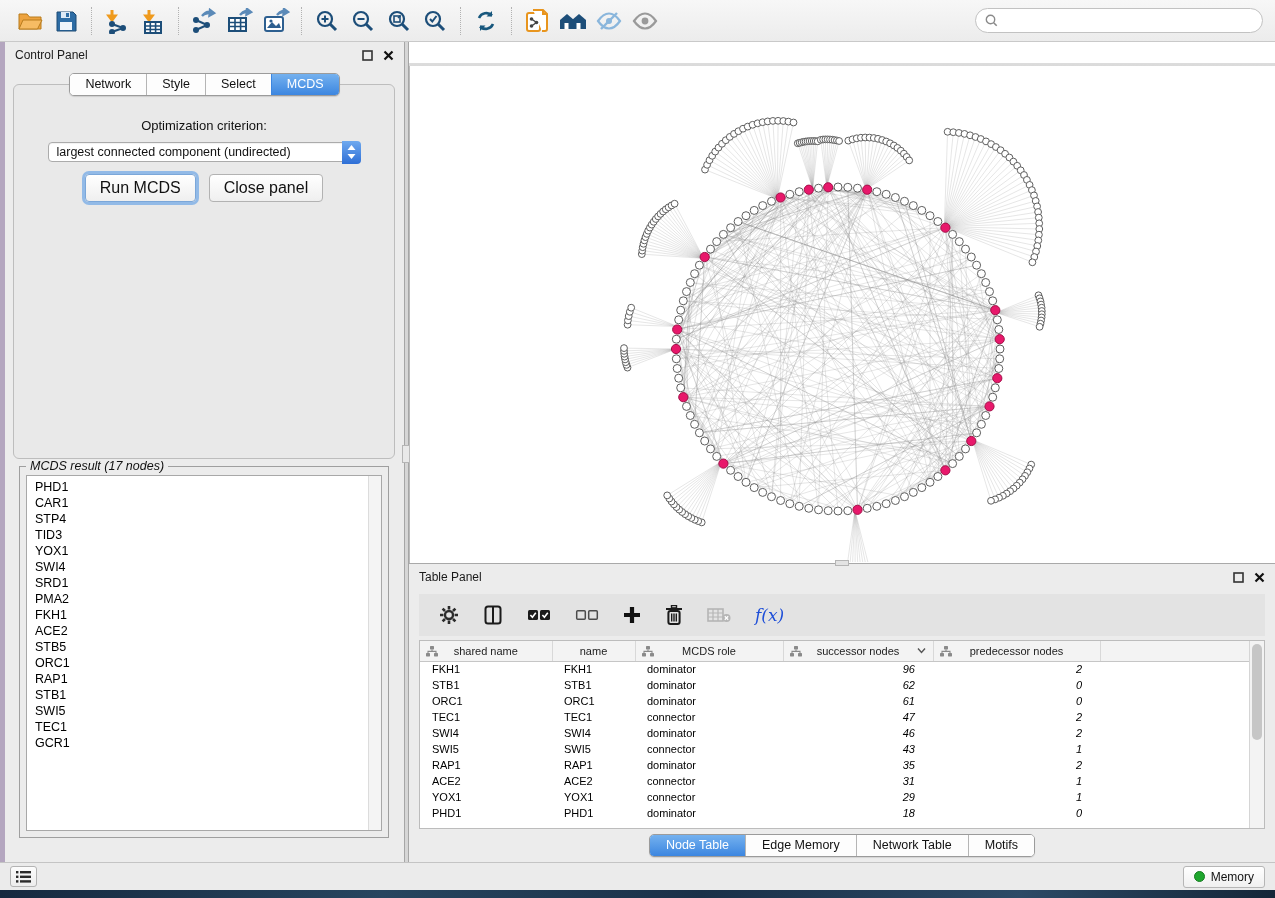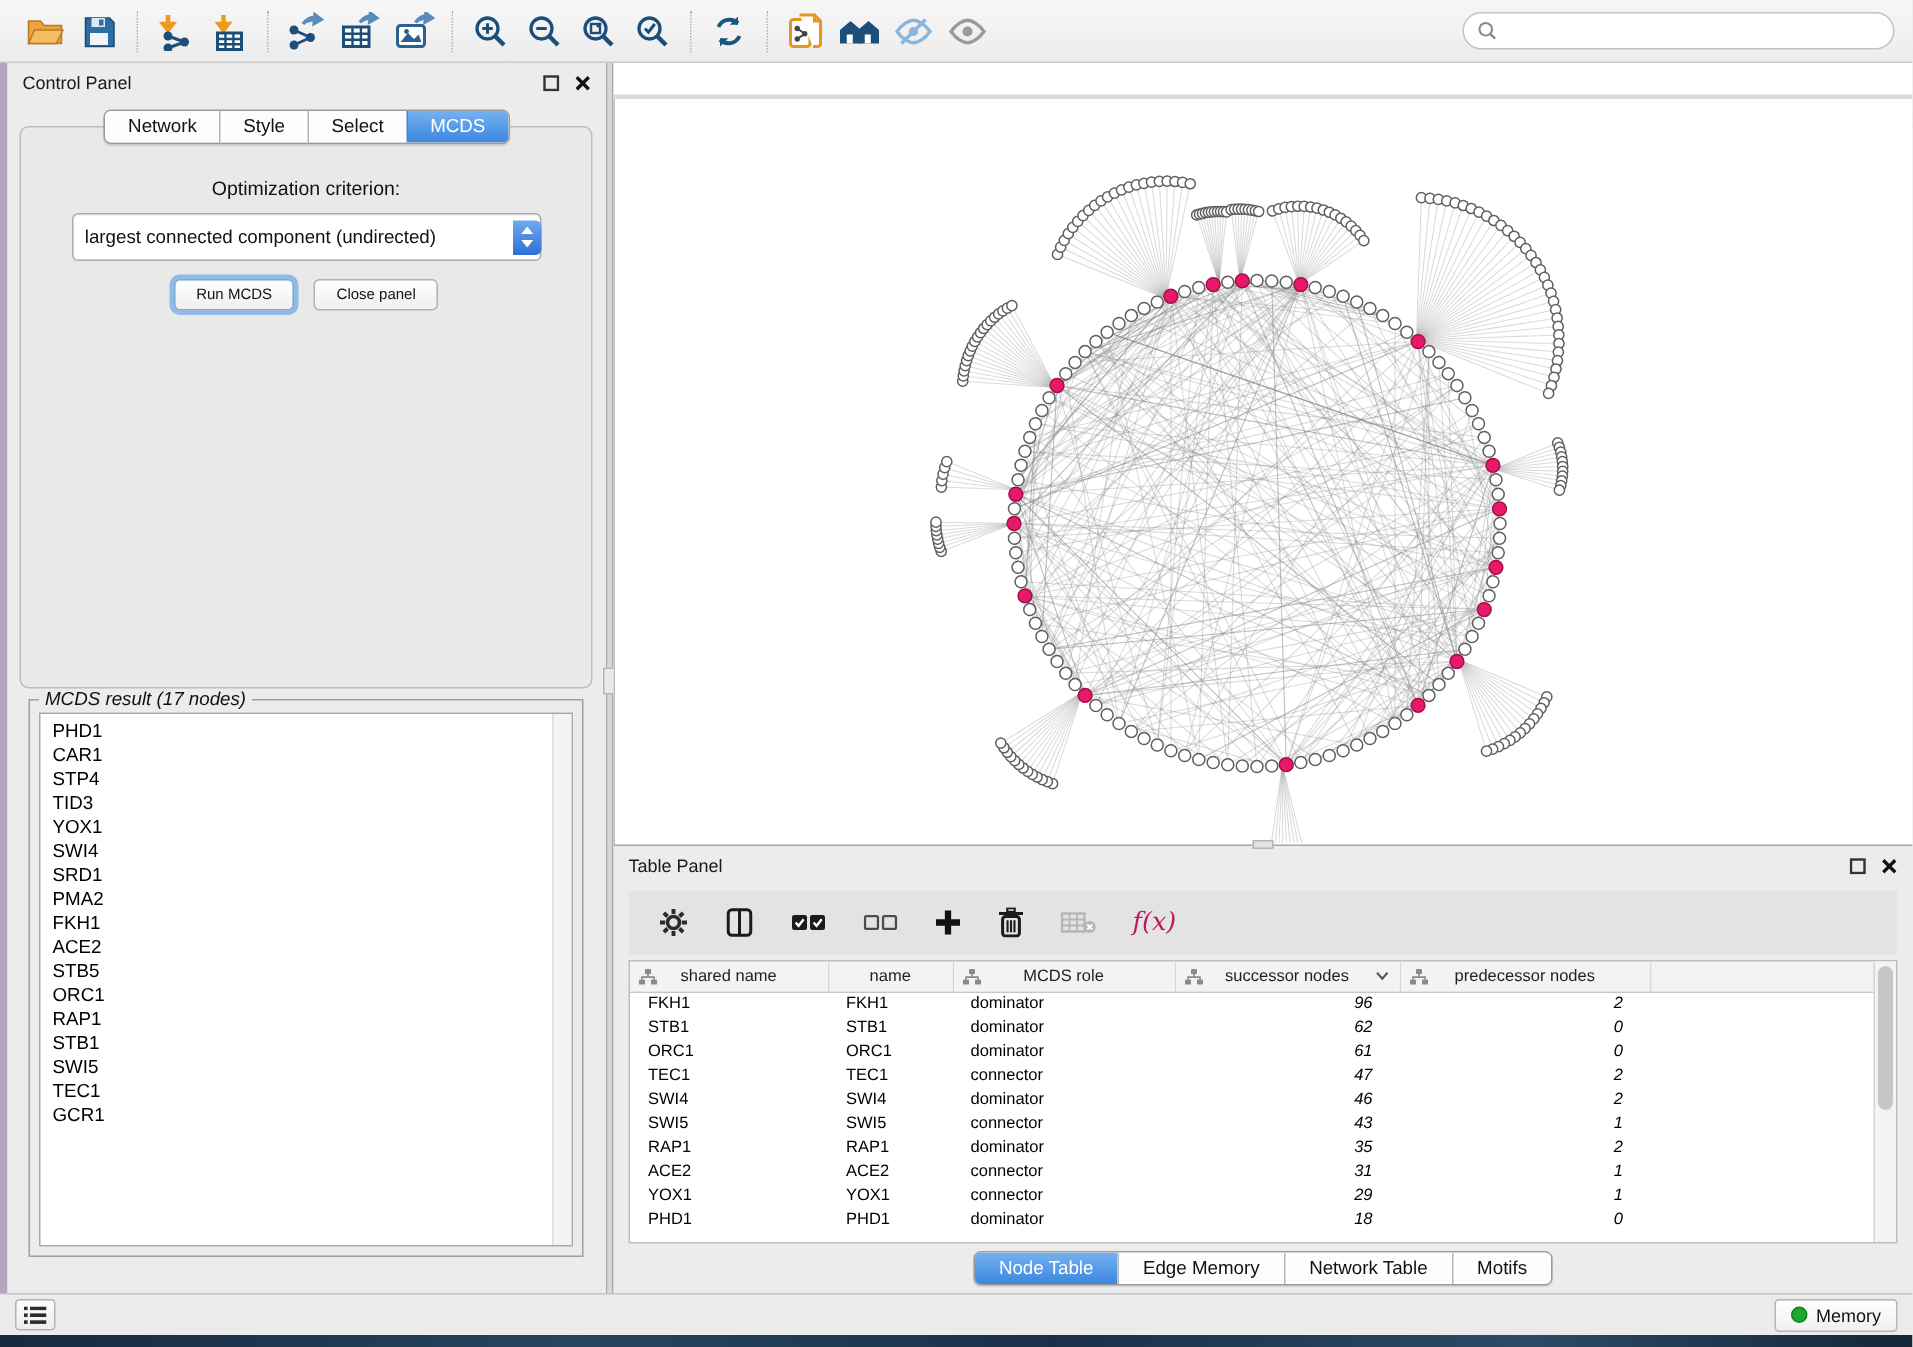--- a/index.html
+++ b/index.html
@@ -32,27 +32,27 @@
   .cp-tabs { position:absolute; left:0; top:31px; width:100%; display:flex; justify-content:center; z-index:2; }
   .segmented { display:inline-flex; border:1px solid #9b9b9b; border-radius:5px; overflow:hidden;
     background:#fff; box-shadow:0 1px 1px rgba(0,0,0,.12); }
   .seg { padding:3px 15px 4px; font-size:12.5px; color:#111; border-left:1px solid #b5b5b5; background:#fdfdfd; cursor:default; }
   .seg:first-child { border-left:none; }
   .seg.active { background:linear-gradient(#74b1ef,#3c86e0); color:#fff; border-left-color:#3c86e0; }
 
   .cp-box { position:absolute; left:8px; right:9px; top:42px; height:375px;
     background:#e9e9e9; border:1px solid #bdbdbd; border-radius:6px; z-index:1; }
   .opt-label { text-align:center; margin-top:33px; font-size:13px; color:#111; }
-  .dropdown { margin:9px auto 0; width:313px; height:32px; background:#fff; border:1px solid #ababab;
+  .dropdown { margin:9px auto 0; width:313px; height:20px; background:#fff; border:1px solid #ababab;
     border-radius:4px; display:flex; align-items:center; position:relative; box-shadow:inset 0 1px 1px rgba(0,0,0,.06); }
   .dropdown .dd-value { flex:1; font-size:12.5px; padding:0 8px; color:#111; white-space:nowrap; }
   .dd-stepper { width:19px; height:23px; margin-right:-1px; border-radius:0 4px 4px 0;
     background:linear-gradient(#6fa9ef,#2e6fd6); display:flex; flex-direction:column; align-items:center; justify-content:center; gap:2px; }
   .btn-row { display:flex; justify-content:center; gap:13px; margin-top:12px; }
-  .aqua-btn { font-size:10px; color:#111; background:linear-gradient(#ffffff,#efefef);
+  .aqua-btn { font-size:16px; color:#111; background:linear-gradient(#ffffff,#efefef);
     border:1px solid #b2b2b2; border-radius:4px; padding:4px 14px; font-family:inherit; cursor:default; }
   .aqua-btn.focus { box-shadow:0 0 0 3px rgba(116,169,230,.75); border-color:#7ba7d9; }
 
   .mcds-fieldset { position:absolute; left:14px; top:424px; width:370px; height:372px;
     border:1px solid #9f9f9f; background:#ececec; }
   .mcds-legend { position:absolute; left:6px; top:-8px; background:#ececec; padding:0 4px; font-size:12.5px; color:#111;font-style:italic; }
   .mcds-listbox { position:absolute; left:6px; top:8px; right:6px; bottom:6px; background:#fff;
     border:1px solid #a8a8a8; overflow:hidden; }
   .mcds-scroll { position:absolute; right:0; top:0; bottom:0; width:13px; background:#f4f4f4; border-left:1px solid #dcdcdc; }
   .mcds-item { font-size:12.5px; line-height:16px; padding-left:8px; color:#000; }
@@ -71,21 +71,21 @@
   .net-title { position:absolute; left:0; right:0; text-align:center; font-size:12px; color:#222; }
   .net-canvas { position:absolute; left:0; top:24px; width:866px; height:497px; background:#fff; border-left:1px solid #bbb; }
   .h-grip { position:absolute; left:50%; bottom:-3px; width:14px; height:6px; margin-left:-7px;
     background:#e3e3e3; border:1px solid #b5b5b5; z-index:3; }
 
   
   .table-panel { position:absolute; left:409px; top:563px; width:866px; height:299px; background:#ececec; border-top:1px solid #a9a9a9; }
   .tp-toolbar { position:absolute; left:10px; top:30px; width:846px; height:42px; background:#e3e3e3;
     display:flex; align-items:center; gap:24px; padding-left:20px; }
   .tp-icon { display:flex; align-items:center; justify-content:center; cursor:default; }
-  .fx-label { font-family:"DejaVu Serif", serif; font-style:italic; font-size:17px; color:#be185d; }
+  .fx-label { font-family:"DejaVu Serif", serif; font-style:italic; font-size:17px; color:#1d4ed8; }
 
   .node-table-wrap { position:absolute; left:10px; top:76px; width:846px; height:189px; background:#fff; border:1px solid #bcbcbc; }
   table.node-table { border-collapse:collapse; width:831px; table-layout:fixed; }
   .node-table th { height:20px; background:#f3f3f3; border-right:1px solid #d8d8d8; border-bottom:1px solid #c6c6c6;
     font-weight:normal; font-size:11px; color:#222; position:relative; text-align:center; }
   .node-table th:nth-child(1){width:132px} .node-table th:nth-child(2){width:83px}
   .node-table th:nth-child(3){width:148px} .node-table th:nth-child(4){width:150px}
   .node-table th:nth-child(5){width:167px} .node-table th:nth-child(6){width:auto; border-right:none}
   .col-icon { position:absolute; left:6px; top:5px; }
   .sort-chevron { position:absolute; right:7px; top:6px; }

